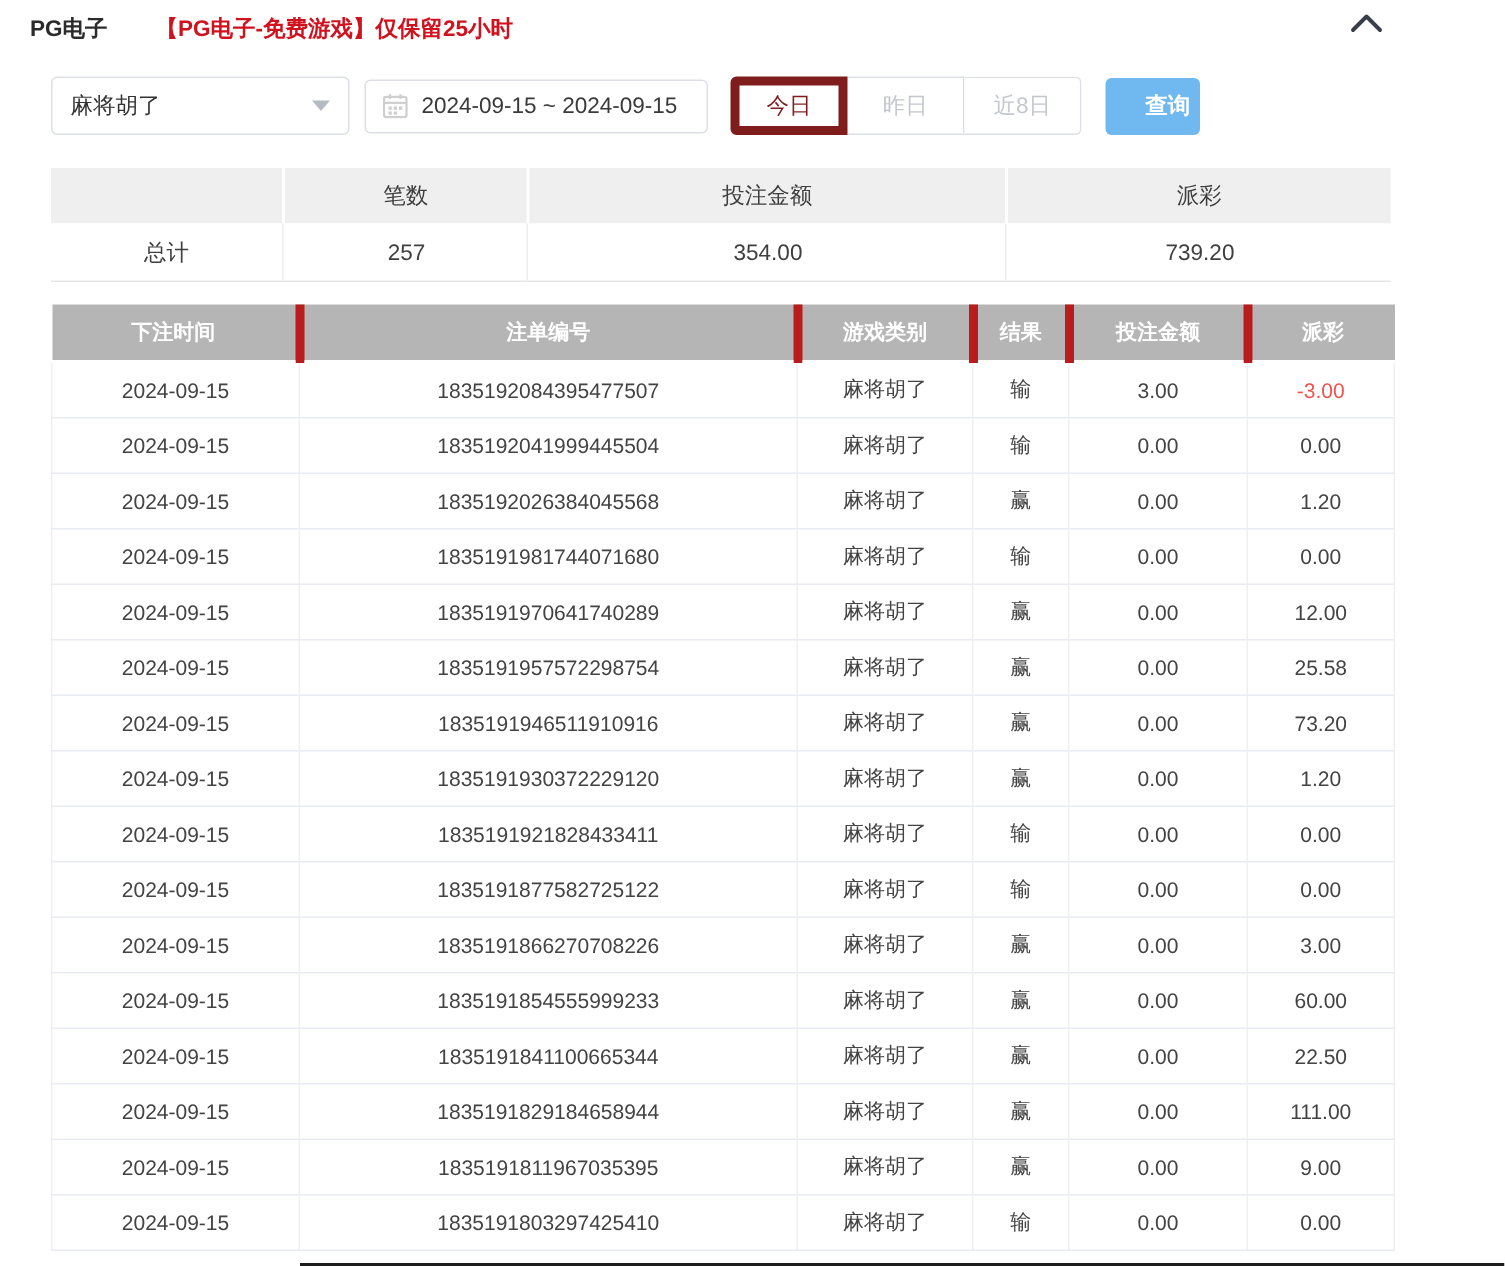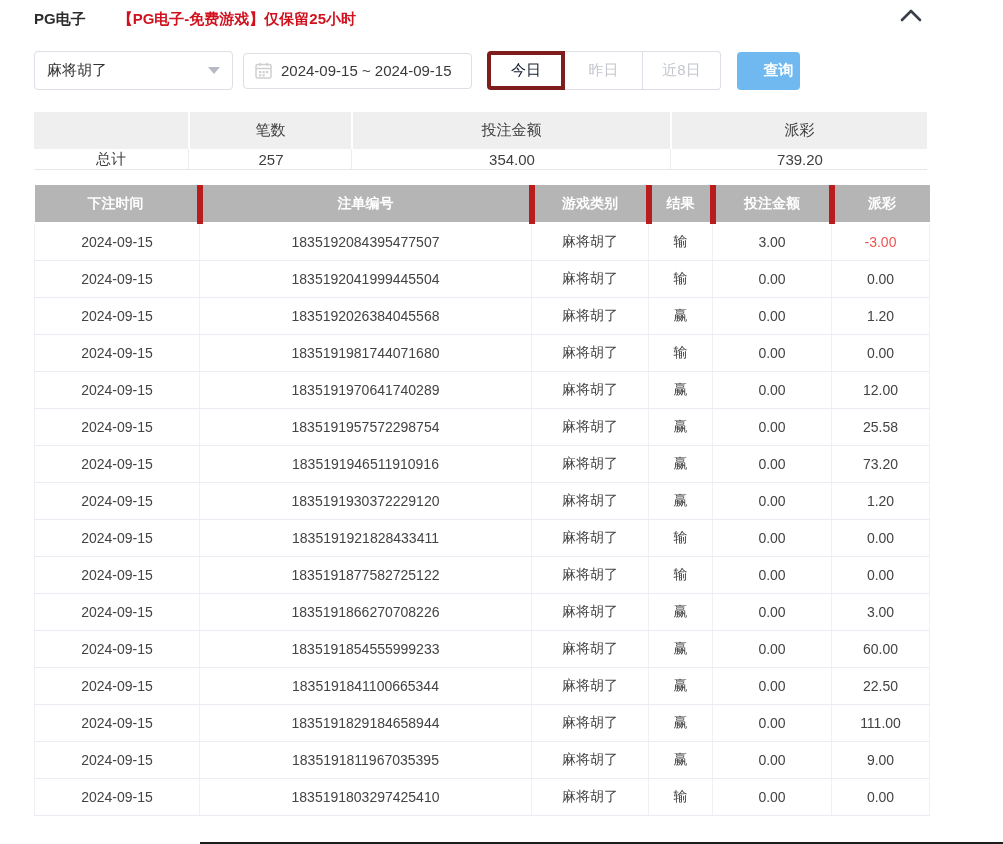--- a/index.html
+++ b/index.html
@@ -2,52 +2,52 @@
 <html><head>
 <meta charset="utf-8">
 <style>
   * { margin: 0; padding: 0; box-sizing: border-box; }
   html, body { width: 1003px; height: 844px; background: #fff; overflow: hidden; }
   body { font-family: "Liberation Sans", "DejaVu Sans", sans-serif; position: relative; }
 
   .page { width: 1003px; height: 844px; position: relative; }
 
   
-  .hdr { padding: 9px 0 0 34px; height: 30px; display: flex; align-items: center; position: relative; }
+  .hdr { padding: 9px 0 0 20px; height: 30px; display: flex; align-items: center; position: relative; }
   .hdr .title { font-size: 15px; font-weight: bold; color: #2b2b2b; }
   .hdr .notice { font-size: 15px; font-weight: bold; color: #d0121f; margin-left: 32px; }
   .collapse { position: absolute; left: 898px; top: 4px; width: 26px; height: 24px;
               background: transparent; border: none; cursor: pointer; }
 
   
   .filters { margin: 21px 0 0 34px; display: flex; align-items: center; }
   .selectbox { width: 199px; height: 39px; border: 1px solid #dcdfe6; border-radius: 4px;
                display: flex; align-items: center; padding: 0 12px; cursor: pointer; background: #fff; }
   .selectbox .val { font-size: 15px; color: #333; flex: 1; }
   .caret { width: 0; height: 0; border-left: 6px solid transparent; border-right: 6px solid transparent;
            border-top: 7px solid #b6bac2; }
   .datebox { margin-left: 10px; width: 229px; height: 36px; border: 1px solid #dcdfe6; border-radius: 4px;
              display: flex; align-items: center; padding: 0 11px; cursor: pointer; background: #fff; }
   .datebox .val { font-size: 15px; color: #3a3a3a; margin-left: 9px; white-space: nowrap; }
   .btn-group { margin-left: 15px; display: flex; }
   .qbtn { height: 39px; width: 78px; background: #fff; border: 1px solid #dcdfe6; border-left-width: 0;
           font-size: 15px; color: #c3c7cd; cursor: pointer; font-family: inherit; }
   .qbtn:first-child { border-left-width: 1px; border-radius: 4px 0 0 4px; }
   .qbtn:last-child { border-radius: 0 4px 4px 0; }
-  .qbtn.active { border: 4px solid #7f1d1d; color: #0f172a; position: relative; }
+  .qbtn.active { border: 6px solid #7f1d1d; color: #7f1d1d; position: relative; }
   .search { margin-left: 16px; width: 63px; height: 38px; background: #6fb9f0; border: none;
             border-radius: 4px; color: #fff; font-size: 15px; font-weight: bold; cursor: pointer;
             font-family: inherit; padding-left: 20px; }
 
   
   .sum-grid { margin: 22px 0 0 34px; width: 895px; display: grid;
               grid-template-columns: 154px 161px 317px 255px; column-gap: 2px; }
   .sum-h { background: #efefef; height: 37px; display: flex; align-items: center; justify-content: center;
            font-size: 15px; color: #3f3f3f; }
-  .sum-c { background: #fff; height: 21px; display: flex; align-items: center; justify-content: center;
+  .sum-c { background: #fff; height: 39px; display: flex; align-items: center; justify-content: center;
            font-size: 15px; color: #3f3f3f; border-bottom: 1px solid #e6e6e6; }
   .sum-c + .sum-c { border-left: 1px solid #ededed; margin-left: -2px; padding-left: 2px; }
 
   
   .bet-table { margin: 15px 0 0 34px; width: 895px; border-collapse: collapse; table-layout: fixed; }
   .bet-table th { background: #b5b5b5; color: #fff; font-weight: bold; font-size: 14px; height: 38px;
                   border-right: 6px solid #b91c1c; border-bottom: 2px solid #fff; }
   .bet-table th:last-child { border-right: none; }
   .bet-table td { height: 37px; text-align: center; font-size: 14px; color: #434343;
                   border-bottom: 1px solid #e9ecf2; border-right: 1px solid #f0f0f0;

